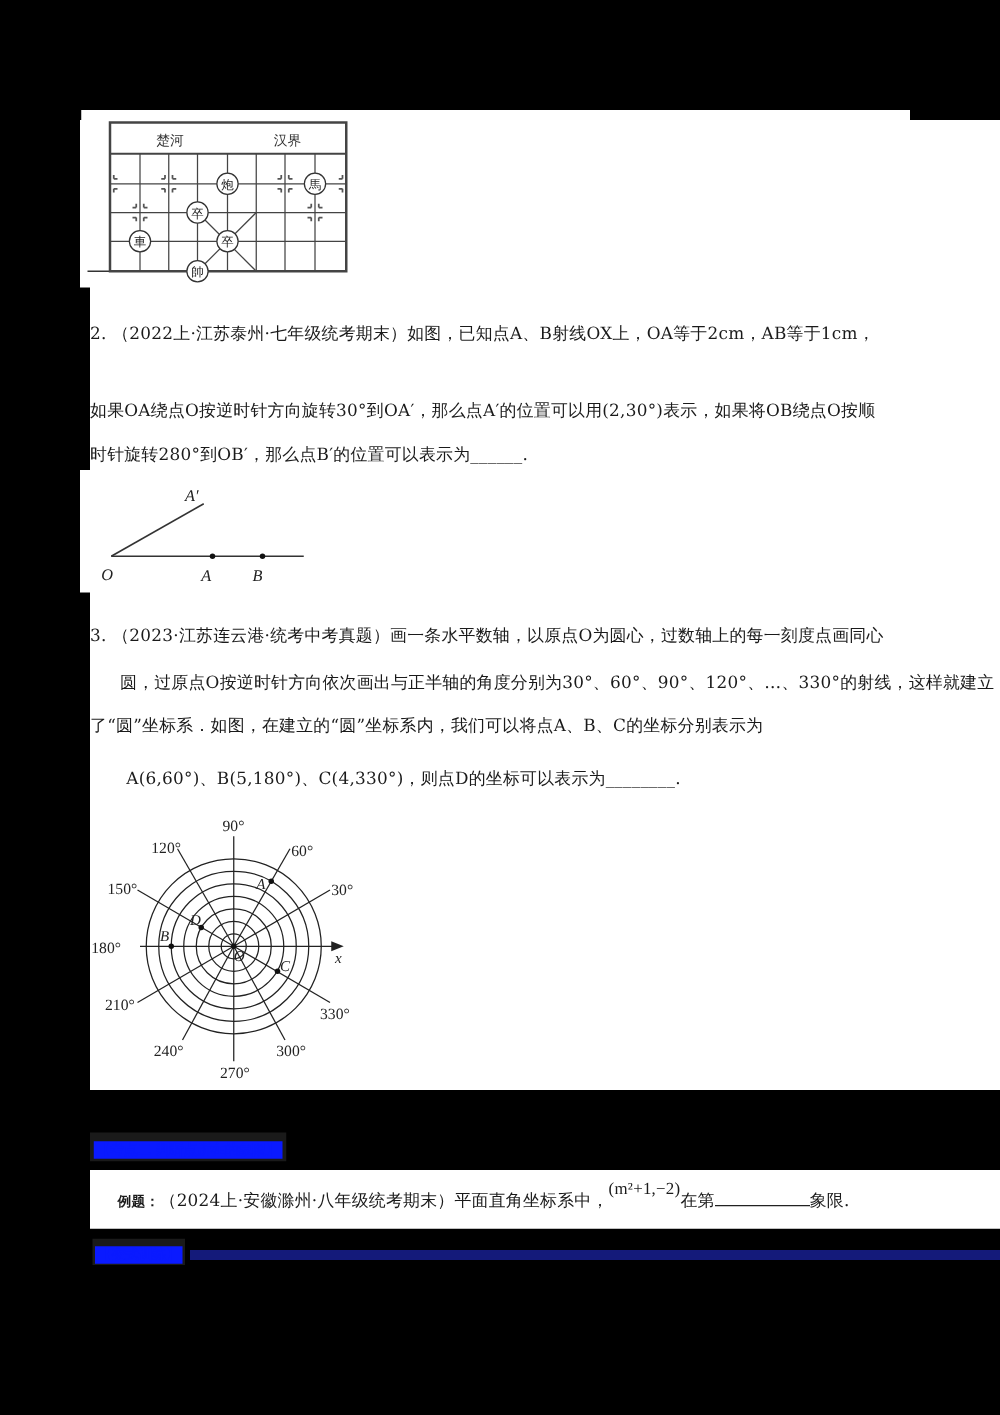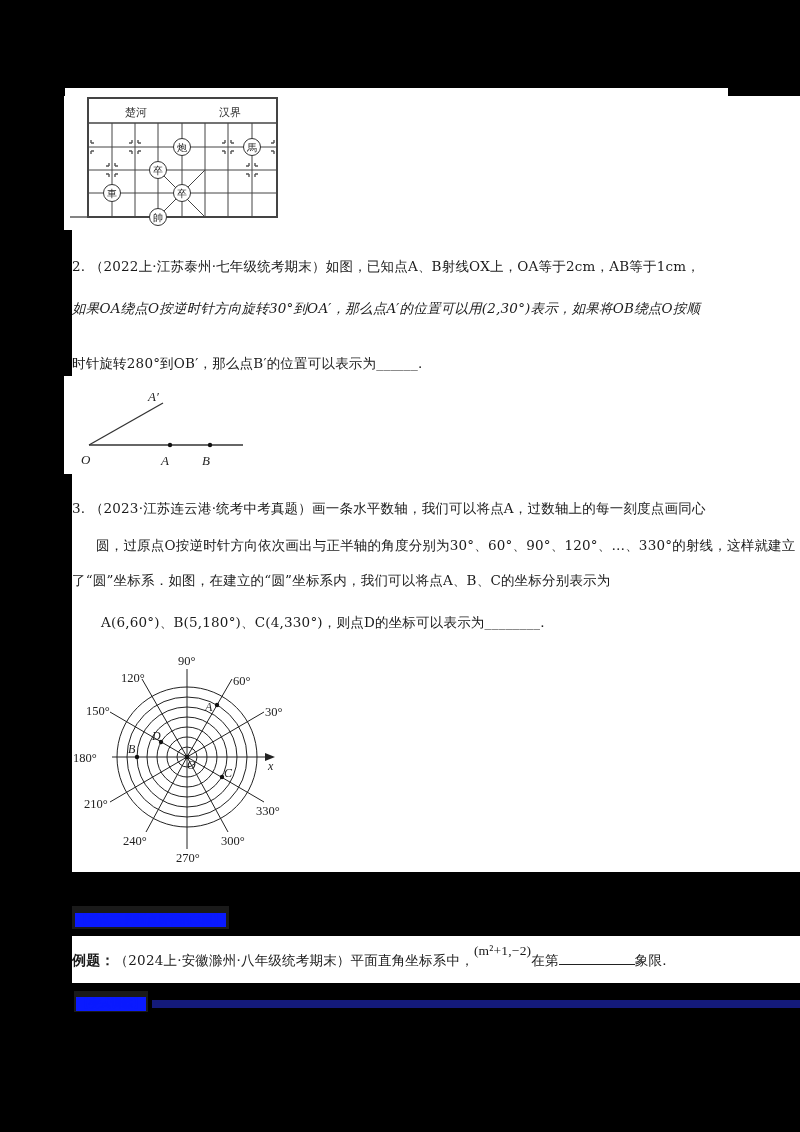--- a/index.html
+++ b/index.html
@@ -66,39 +66,39 @@
     <text x="182" y="197">卒</text>
     <text x="112" y="197">車</text>
     <text x="158" y="221">帥</text>
   </g>
 </svg>
 
 <div class="line" style="top:258px;">
   <span>2.</span>
   <span>（2022上·江苏泰州·七年级统考期末）</span><span>如图，已知点A、B射线OX上，OA等于2cm，AB等于1cm，</span>
 </div>
-<div class="line" style="top:300px;font-style:italic;">如果OA绕点O按逆时针方向旋转30°到OA′，那么点A′的位置可以用(2,30°)表示，如果将OB绕点O按顺</div>
+<div class="line" style="top:320px;">如果OA绕点O按逆时针方向旋转30°到OA′，那么点A′的位置可以用(2,30°)表示，如果将OB绕点O按顺</div>
 <div class="line" style="top:355px;">时针旋转280°到OB′，那么点B′的位置可以表示为______.</div>
 
 <svg class="abs" style="left:64px;top:376px;" width="200" height="98" viewBox="64 376 200 98">
   <line x1="89" y1="445" x2="243" y2="445" stroke="#333" stroke-width="1.3"></line>
   <line x1="89" y1="445" x2="163" y2="403" stroke="#333" stroke-width="1.3"></line>
   <circle cx="170" cy="445" r="2.2" fill="#111"></circle>
   <circle cx="210" cy="445" r="2.2" fill="#111"></circle>
   <g font-size="13" font-style="italic" fill="#222">
     <text x="148" y="401">A′</text>
     <text x="81" y="464">O</text>
     <text x="161" y="465">A</text>
     <text x="202" y="465">B</text>
   </g>
 </svg>
 
 <div class="line" style="top:500px;">
   <span>3.</span>
-  <span>（2023·江苏连云港·统考中考真题）</span><span>画一条水平数轴，我们可以将点A，过数轴上的每一刻度点画同心</span>
+  <span>（2023·江苏连云港·统考中考真题）</span><span>画一条水平数轴，以原点O为圆心，过数轴上的每一刻度点画同心</span>
 </div>
 <div class="line" style="top:537px;padding-left:24px;">圆，过原点O按逆时针方向依次画出与正半轴的角度分别为30°、60°、90°、120°、…、330°的射线，这样就建立</div>
 <div class="line" style="top:572px;text-align:center;">了“圆”坐标系．如图，在建立的“圆”坐标系内，我们可以将点A、B、C的坐标分别表示为</div>
 <div class="line" style="top:614px;margin-left:29px;">A(6,60°)、B(5,180°)、C(4,330°)，则点D的坐标可以表示为________.</div>
 
 <svg class="abs" style="left:72px;top:648px;" width="220" height="220" viewBox="72 648 220 220">
   <g fill="none" stroke="#222" stroke-width="1">
     <circle cx="187" cy="757" r="10"></circle>
       <circle cx="187" cy="757" r="20"></circle>
       <circle cx="187" cy="757" r="30"></circle>
@@ -149,19 +149,19 @@
     <text x="187" y="769">O</text>
   </g>
 </svg>
 
 <div class="heading" style="left:72px;top:906px;">
   <span>【考点二 判断点所在的象限】</span>
 </div>
 
 <div class="abs white" style="left:72px;top:936px;width:728px;height:47px;"></div>
 <div class="line" style="top:952px;">
-  <b style="font-family:'DejaVu Sans',sans-serif;font-size:14px;">例题：</b><span>（2024上·安徽滁州·八年级统考期末）</span><span>平面直角坐标系中，</span><span class="it" style="position:relative;top:-10px;">(m²+1,−2)</span><span>在第</span><span class="blank" style="width:76px;"></span><span>象限.</span>
+  <b style="font-family:'DejaVu Sans',sans-serif;font-size:11px;margin-left:22px;">例题：</b><span>（2024上·安徽滁州·八年级统考期末）</span><span>平面直角坐标系中，</span><span class="it" style="position:relative;top:-10px;">(m²+1,−2)</span><span>在第</span><span class="blank" style="width:76px;"></span><span>象限.</span>
 </div>
 
 <div class="abs" style="left:152px;top:1000px;width:648px;height:8px;background:#141a7a;"></div>
 <div class="heading" style="left:74px;top:991px;padding:1px 2px;">
   <span>【变式训练】</span>
 </div>
 
 </body></html>

